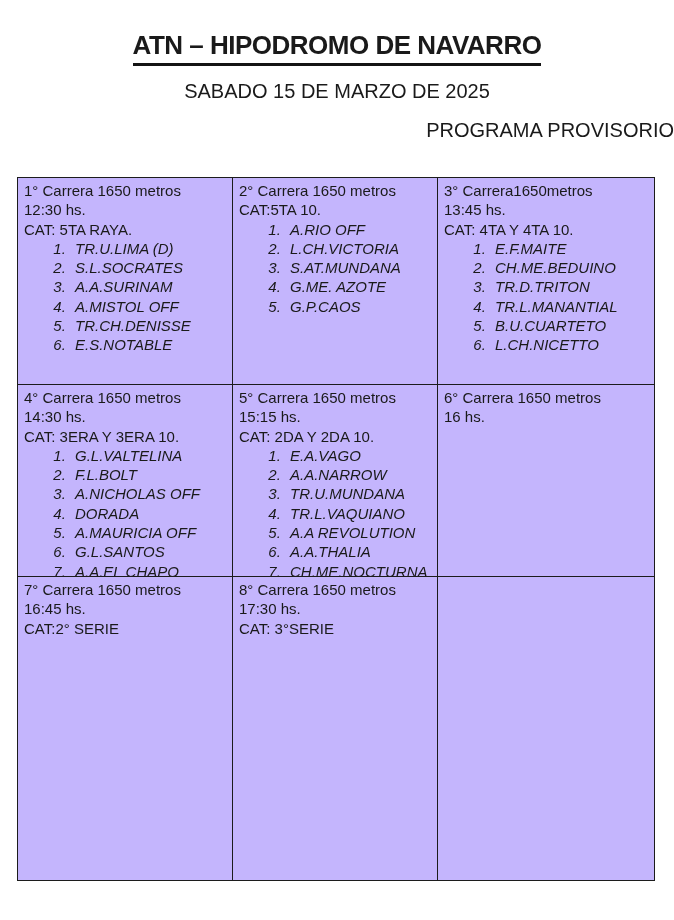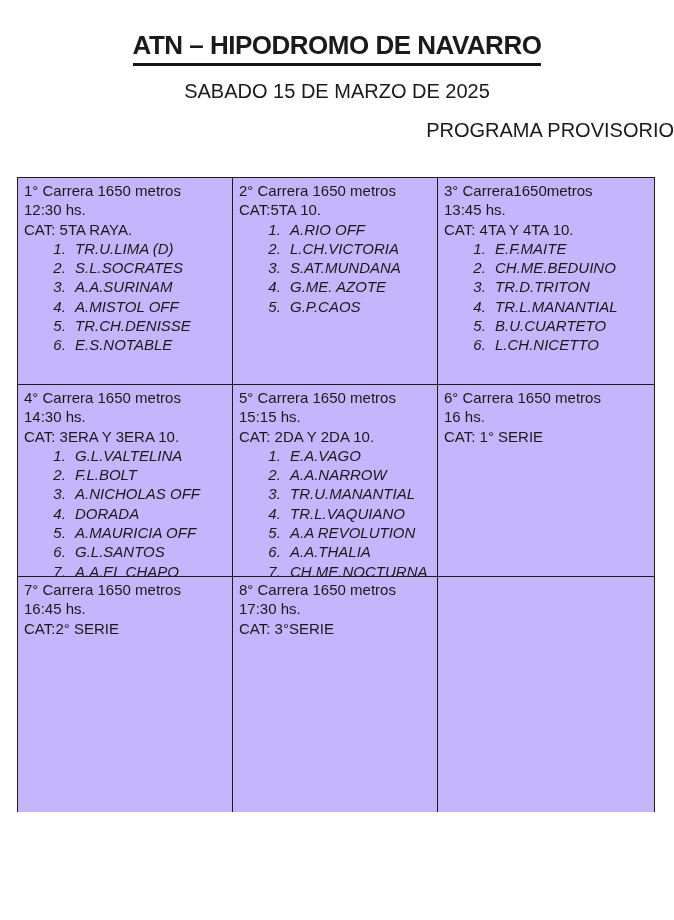--- a/index.html
+++ b/index.html
@@ -1,20 +1,20 @@
 <!DOCTYPE html>
 <html><head>
 <meta charset="utf-8">
 <style>
   * { margin: 0; padding: 0; box-sizing: border-box; }
   html, body { background: #ffffff; }
   .page {
     position: relative;
     width: 674px;
-    height: 812px;
+    height: 920px;
     background: #ffffff;
     font-family: "Liberation Sans", sans-serif;
     color: #1a1a1a;
     overflow: hidden;
   }
   .doc-title {
     position: absolute;
     top: 30px;
     left: 0;
     width: 100%;
@@ -149,32 +149,31 @@
         </ol>
     </div>
 
     <div class="cell">
       <div class="race-name">5° Carrera 1650 metros</div>
       <div class="race-time">15:15 hs.</div>
       <div class="race-cat">CAT: 2DA Y 2DA 10.</div>
       <ol class="horses">
           <li>E.A.VAGO</li>
           <li>A.A.NARROW</li>
-          <li>TR.U.MANANTIAL</li>
+          <li>TR.U.MUNDANA</li>
           <li>TR.L.VAQUIANO</li>
           <li>A.A REVOLUTION</li>
           <li>A.A.THALIA</li>
           <li>CH.ME.NOCTURNA</li>
         </ol>
     </div>
 
     <div class="cell">
       <div class="race-name">6° Carrera 1650 metros</div>
       <div class="race-time">16 hs.</div>
-      <div class="race-cat">CAT: 1° SERIE</div>
       <ol class="horses"></ol>
     </div>
 
     <div class="cell">
       <div class="race-name">7° Carrera 1650 metros</div>
       <div class="race-time">16:45 hs.</div>
       <div class="race-cat">CAT:2° SERIE</div>
       <ol class="horses"></ol>
     </div>
 

